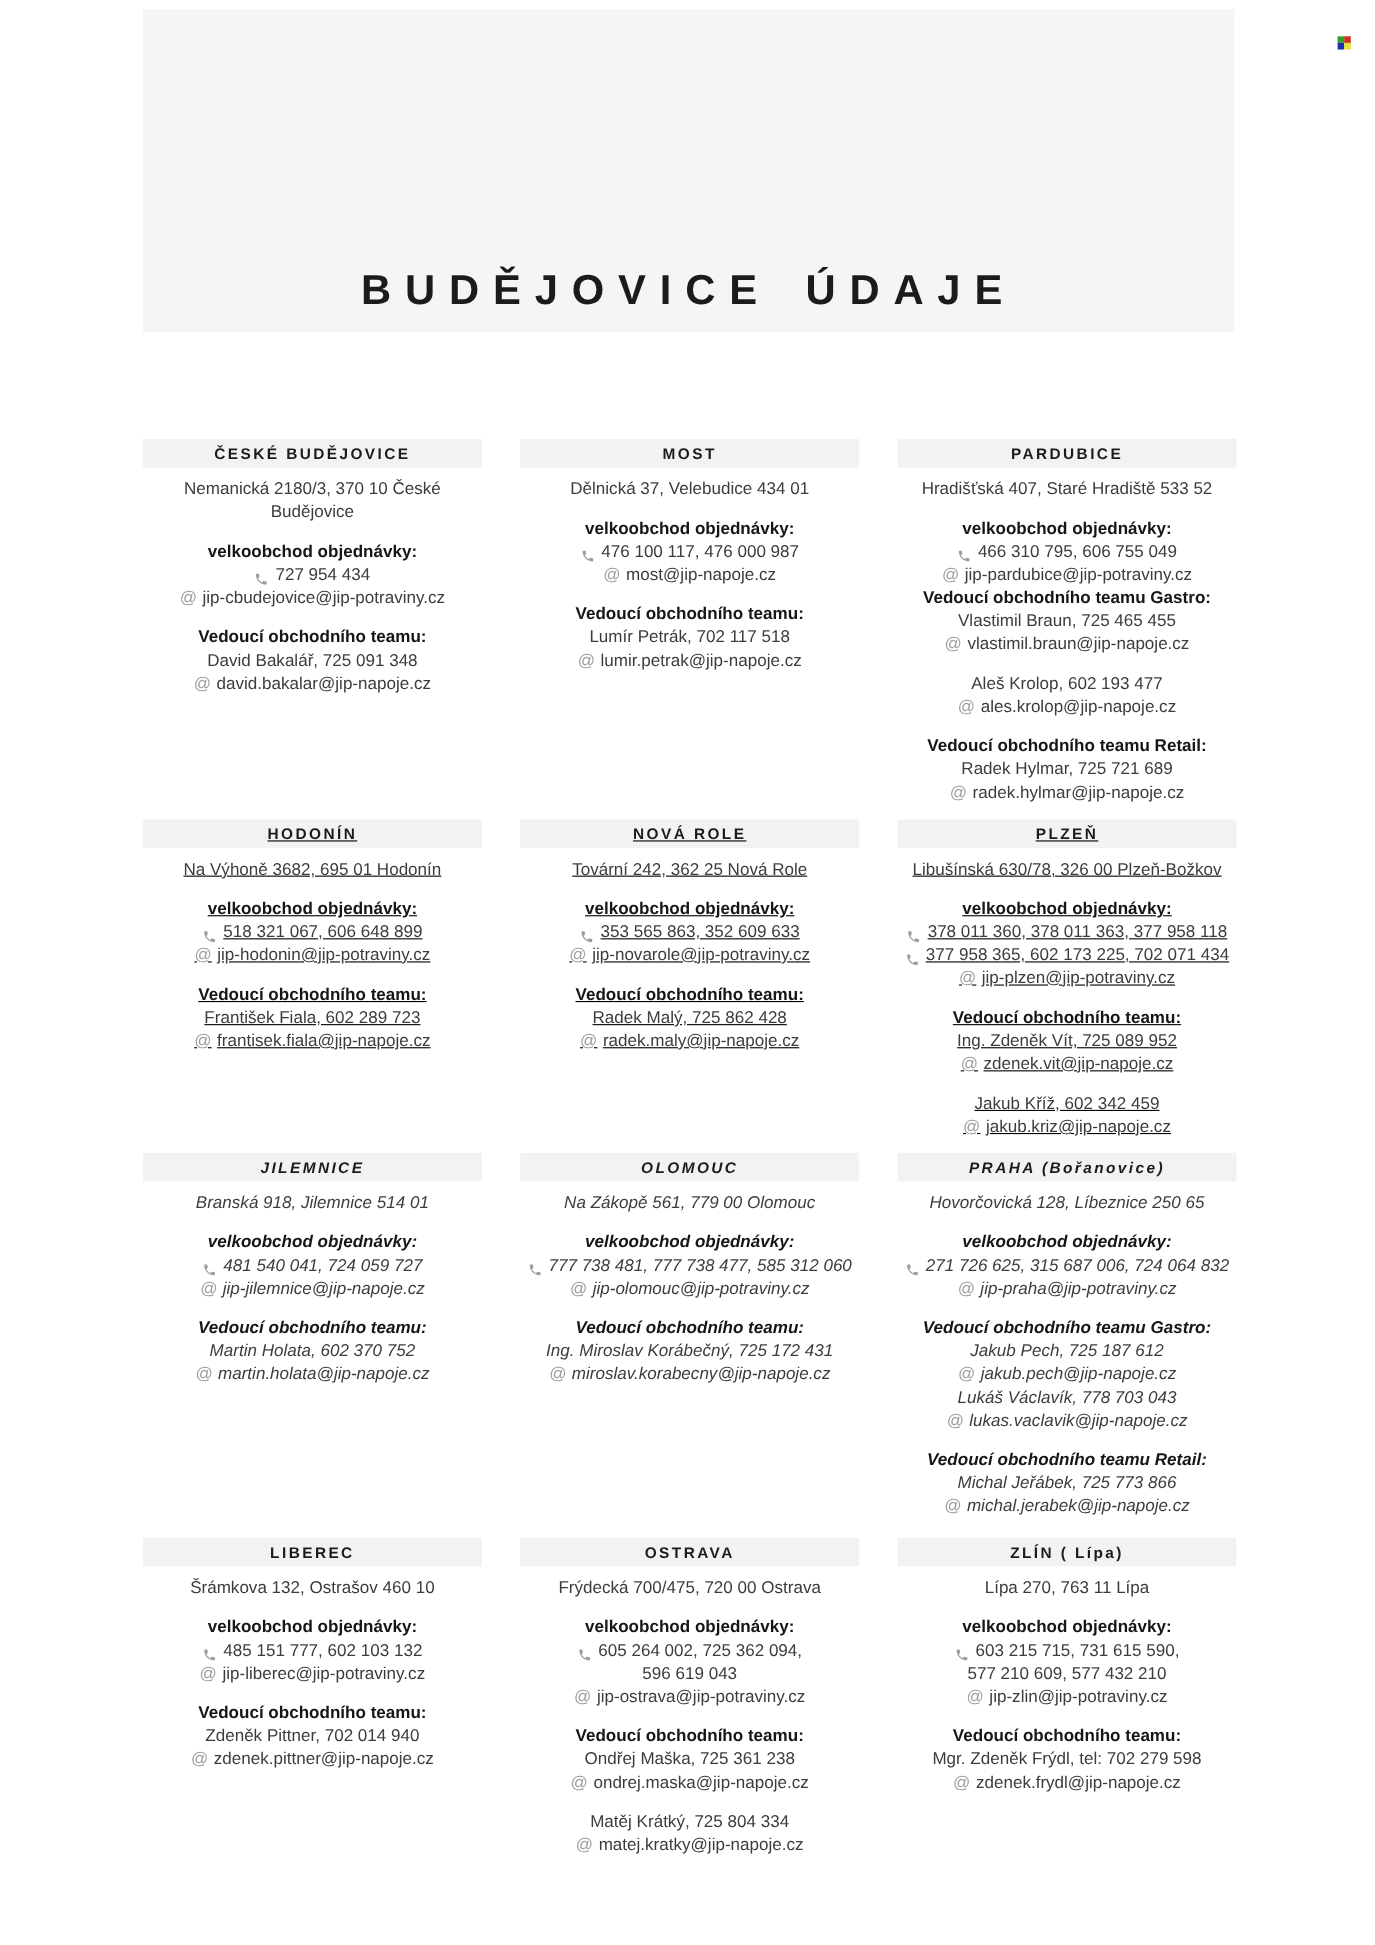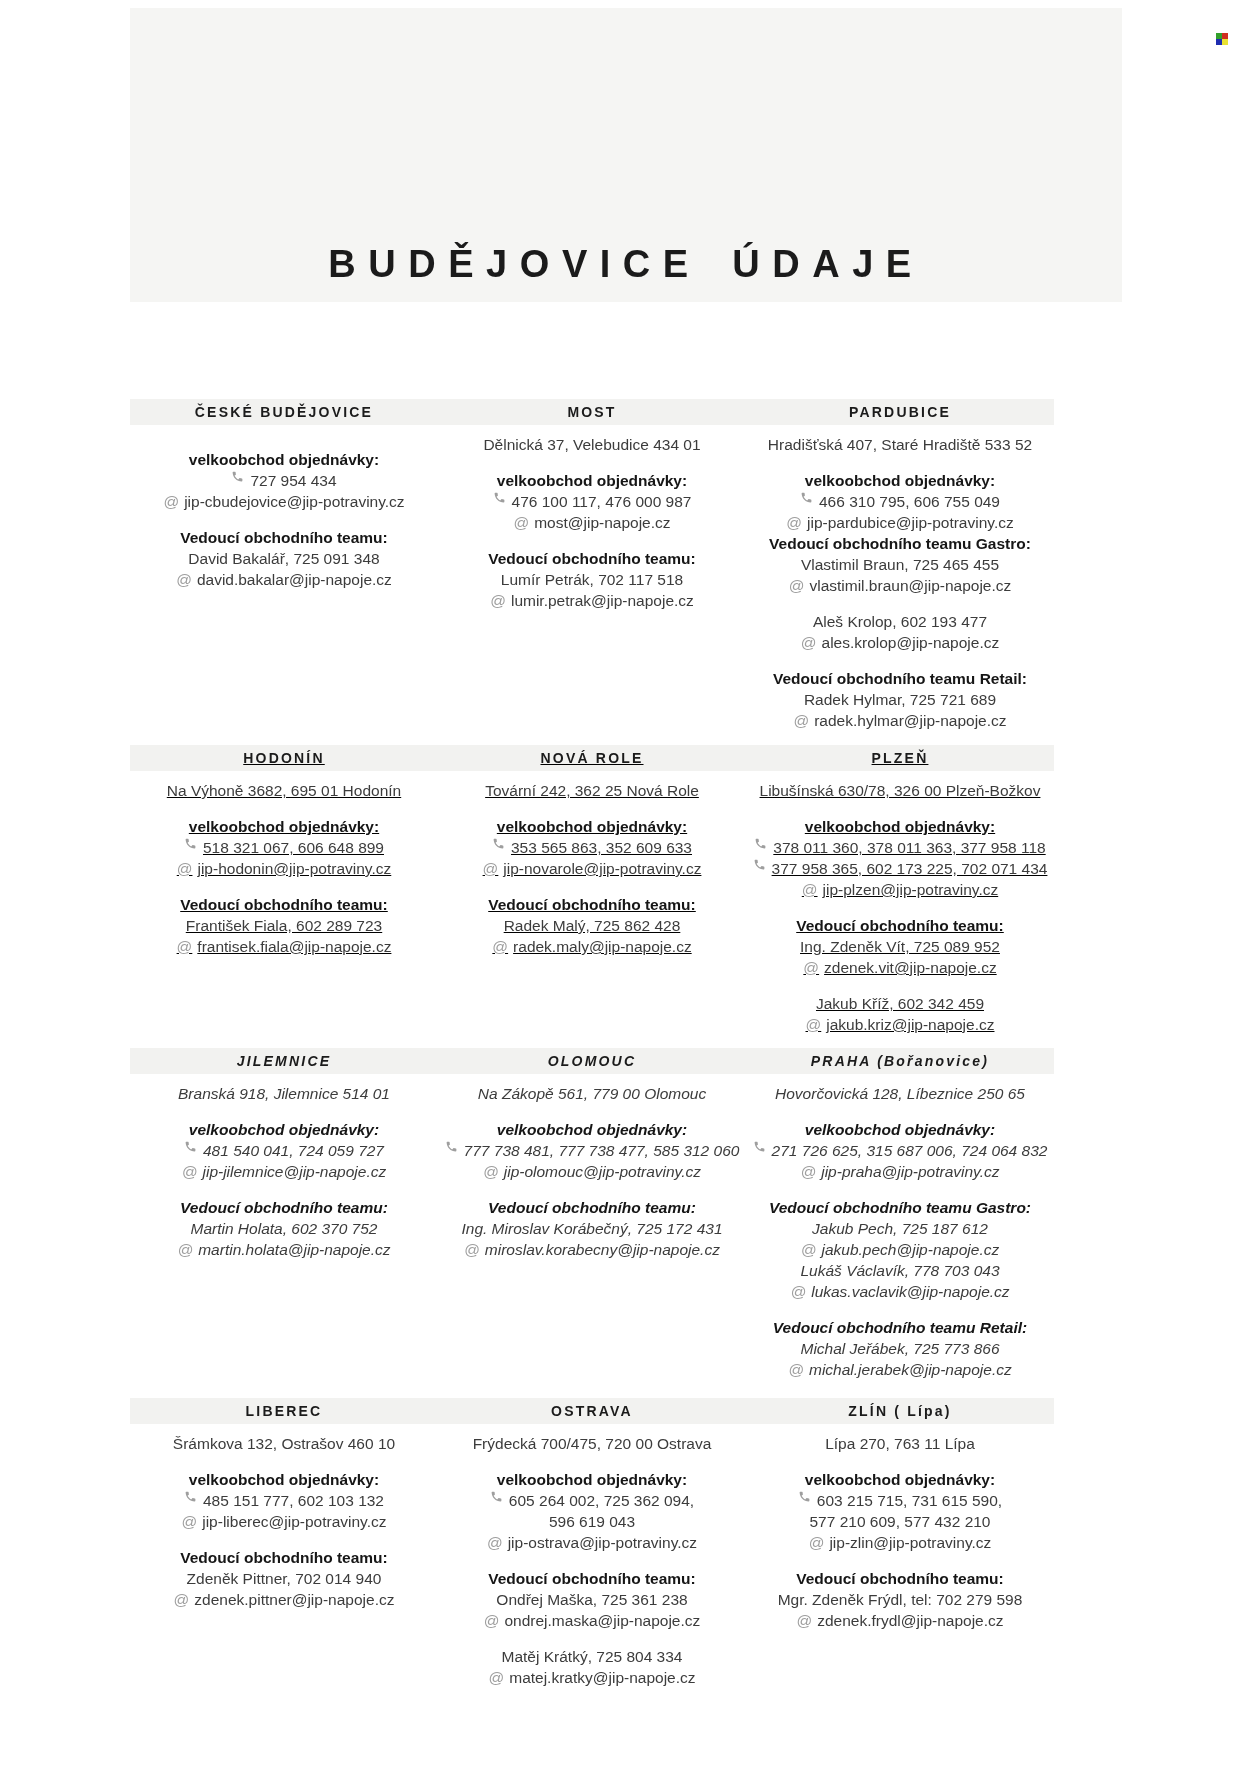--- a/index.html
+++ b/index.html
@@ -11,55 +11,56 @@
   .band { position:absolute; left:130px; top:8px; width:992px; height:294px; background:var(--band,#f5f5f3); }
   .page-title {
     position:absolute; left:130px; top:243px; width:992px; text-align:center;
     font-size:38px; font-weight:bold; letter-spacing:0.33em; word-spacing:0.22em;
     color:var(--heading,#1b1b1b); white-space:nowrap;
   }
   .logo { position:absolute; left:1216px; top:33px; width:12px; height:12px;
     display:grid; grid-template-columns:6px 6px; grid-template-rows:6px 6px; }
   .logo div { width:6px; height:6px; }
   #grid { position:absolute; left:0; top:0; width:1250px; height:1768px; }
-  .grid-row { position:absolute; left:130px; width:994px; display:flex; align-items:flex-start; }
+  .grid-row { position:absolute; left:130px; width:994px; display:flex; gap:35px; align-items:flex-start; }
   .grid-row:nth-of-type(1){ top:399px; }
   .grid-row:nth-of-type(2){ top:745px;text-decoration:underline; }
   .grid-row:nth-of-type(3){ top:1048px;font-style:italic; }
   .grid-row:nth-of-type(4){ top:1398px; }
   .card { flex:0 0 308px; width:308px; }
   .bar {
     height:26px; line-height:26px; background:var(--bar,#f2f2f0); text-align:center;
     font-weight:bold; font-size:14px; letter-spacing:2.2px; color:var(--heading,#1b1b1b);
     white-space:nowrap;
   }
   .content { padding:9px 10px 0; text-align:center; color:var(--body,#3c3c3c);
     font-size:15.5px; line-height:21px; }
   .ln.label { font-weight:bold; color:#161616; }
-  .flexc { display:flex; justify-content:center; align-items:flex-start; white-space:nowrap; }
+  .flexc { display:flex; justify-content:center; align-items:flex-end; white-space:nowrap; }
   .at { color:var(--muted,#9e9e9e); margin-right:5px; }
   .phone-svg { margin-right:6px; flex:0 0 auto; display:block; }
   .gap { height:15px; }
 </style>
 </head>
 <body>
 
 <div class="band"></div>
 <div class="page-title">BUDĚJOVICE ÚDAJE</div>
 <div class="logo">
     <div style="background: rgb(51, 160, 44);"></div>
     <div style="background: rgb(207, 46, 32);"></div>
     <div style="background: rgb(31, 45, 176);"></div>
     <div style="background: rgb(232, 226, 52);"></div>
   </div>
 <div id="grid">
     <div class="grid-row">
       <section class="card">
         <div class="bar">ČESKÉ BUDĚJOVICE</div>
         <div class="content">
+          <div class="ln addr">Nemanická 2180/3, 370 10 České Budějovice</div>
           <div class="gap"></div>
           <div class="ln label">velkoobchod objednávky:</div>
           <div class="ln flexc">
             <svg width="13" height="13" viewBox="0 0 24 24" class="phone-svg">
               <path d="M6.62 10.79c1.44 2.83 3.76 5.14 6.59 6.59l2.2-2.21c.27-.27.67-.36 1.02-.24 1.12.37 2.33.57 3.57.57.55 0 1 .45 1 1V20c0 .55-.45 1-1 1-9.39 0-17-7.61-17-17 0-.55.45-1 1-1h3.5c.55 0 1 .45 1 1 0 1.25.2 2.45.57 3.57.11.35.03.74-.25 1.02l-2.2 2.2z" fill="#9e9e9e"></path>
             </svg>
             <span class="txt">727 954 434</span>
           </div>
           <div class="ln flexc">
             <span class="at">@</span>

